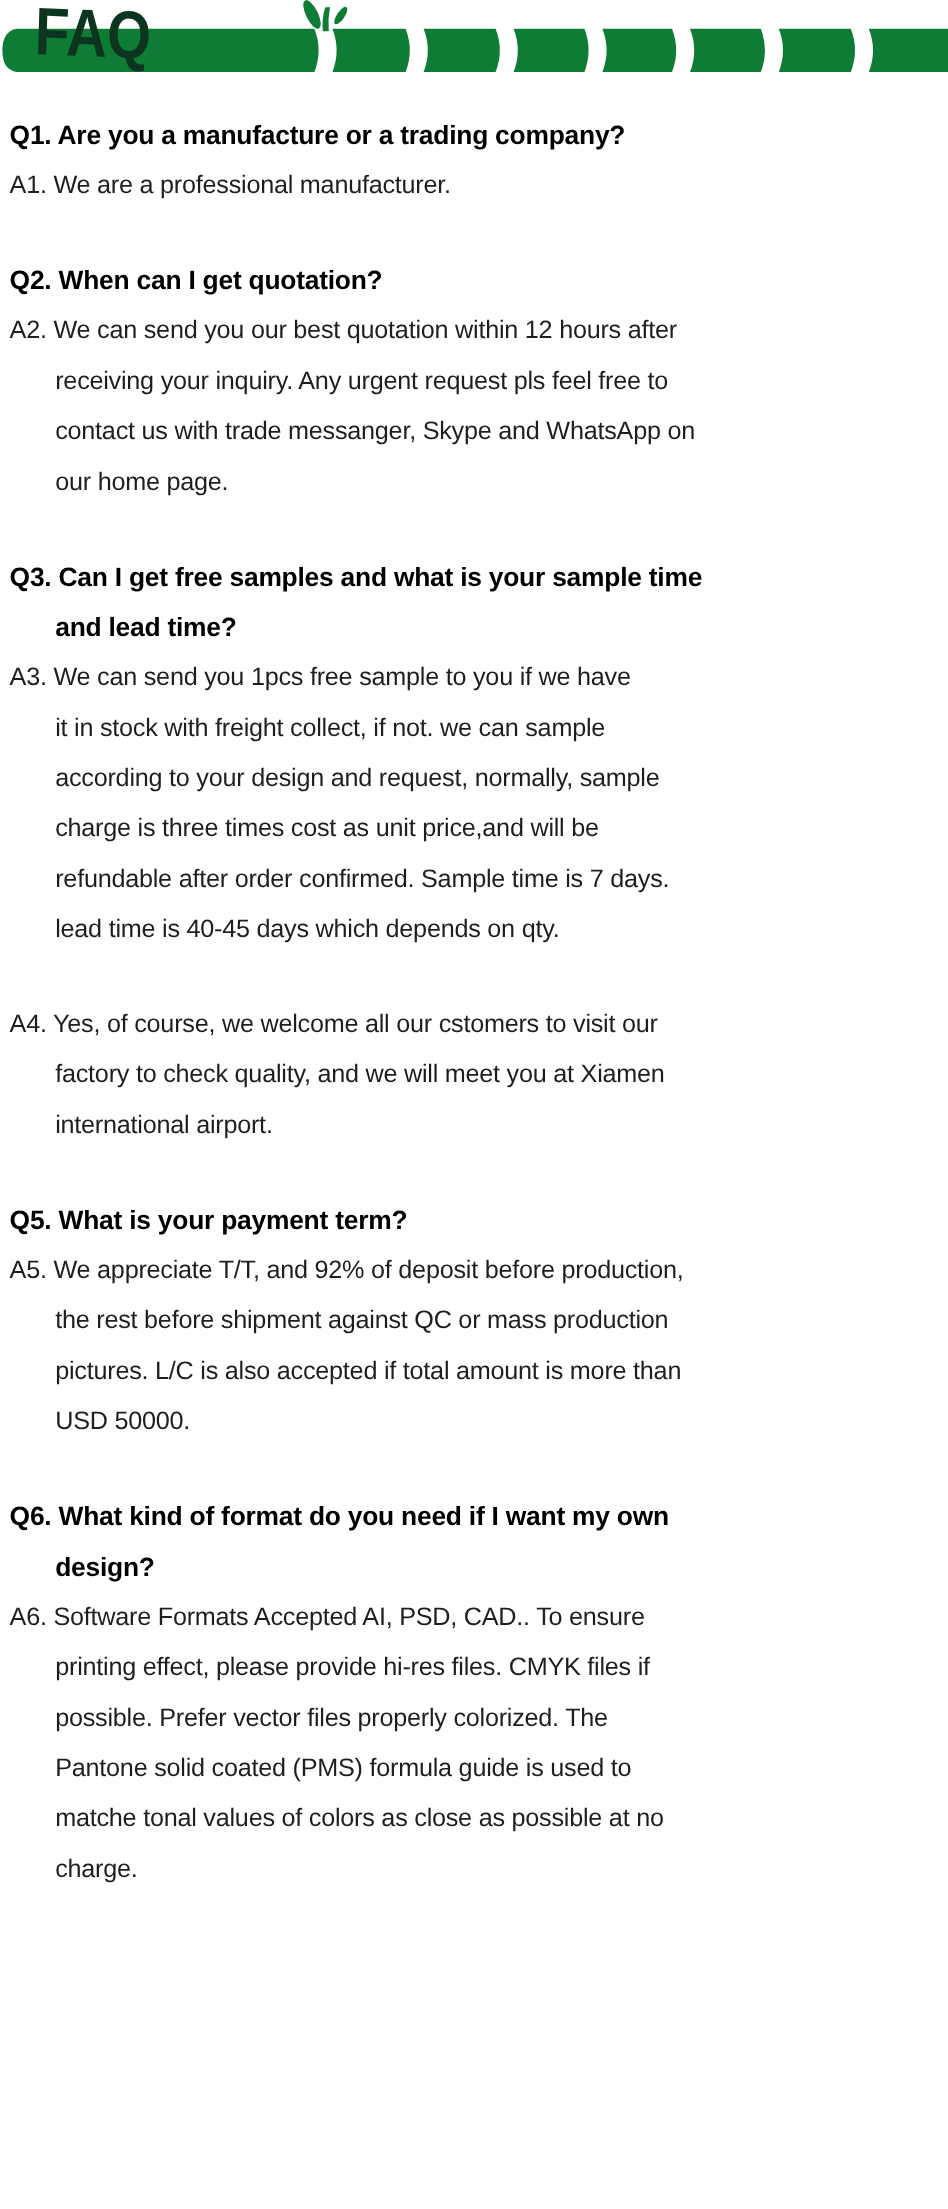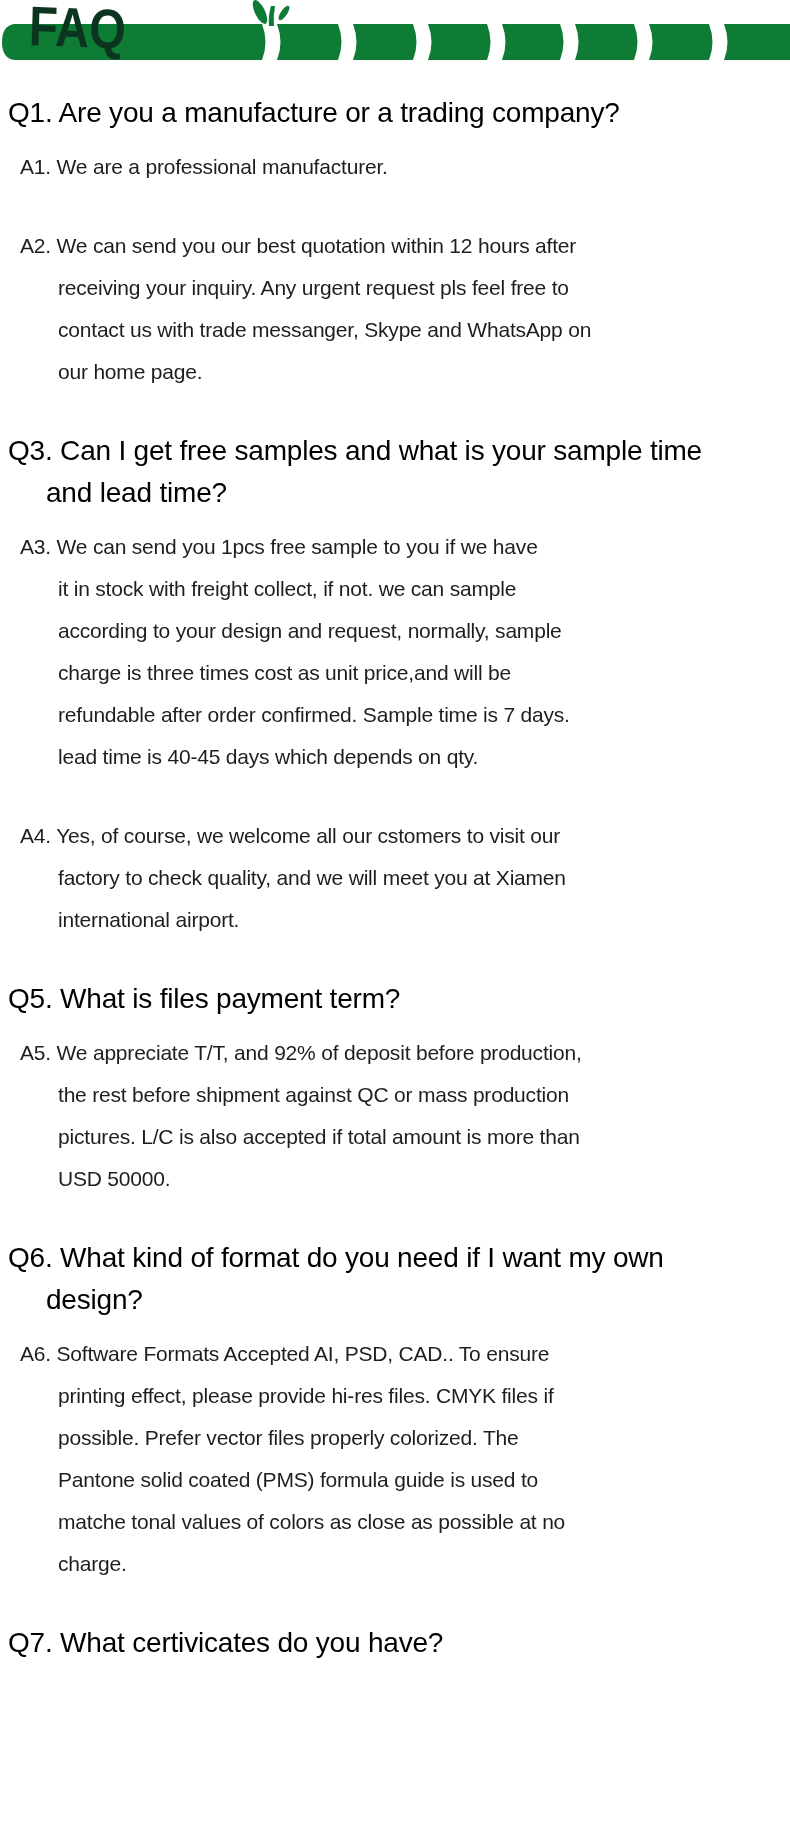--- a/index.html
+++ b/index.html
@@ -47,31 +47,31 @@
 
   
   .faq-item {
     margin-top: 37px;
   }
   .faq-item:first-child {
     margin-top: 26px;
   }
   .question {
     margin: 0;
-    font-size: 28px;
-    font-weight: normal;
+    font-size: 22px;
+    font-weight: bold;
     color: #000000;
     line-height: 42px;
     white-space: pre-line;
     padding-left: 38px;
     text-indent: -38px;
     letter-spacing: -0.2px;
   }
   .answer {
-    margin: 12px;
+    margin: 0;
     font-size: 21px;
     font-weight: normal;
     color: #1e1e1e;
     line-height: 42px;
     white-space: pre-line;
     padding-left: 38px;
     text-indent: -38px;
     letter-spacing: -0.2px;
   }
 </style>
@@ -101,20 +101,21 @@
 </div>
 
 <div class="page">
   <div>
   <section class="faq-item">
     <h2 class="question">Q1. Are you a manufacture or a trading company?</h2>
     <p class="answer">A1. We are a professional manufacturer.</p>
   </section>
 
   <section class="faq-item">
+    <h2 class="question">Q2. When can I get quotation?</h2>
     <p class="answer">A2. We can send you our best quotation within 12 hours after
 receiving your inquiry. Any urgent request pls feel free to
 contact us with trade messanger, Skype and WhatsApp on
 our home page.</p>
   </section>
 
   <section class="faq-item">
     <h2 class="question">Q3. Can I get free samples and what is your sample time
 and lead time?</h2>
     <p class="answer">A3. We can send you 1pcs free sample to you if we have
@@ -125,35 +126,34 @@
 lead time is 40-45 days which depends on qty.</p>
   </section>
 
   <section class="faq-item">
     <p class="answer">A4. Yes, of course, we welcome all our cstomers to visit our
 factory to check quality, and we will meet you at Xiamen
 international airport.</p>
   </section>
 
   <section class="faq-item">
-    <h2 class="question">Q5. What is files payment term?</h2>
+    <h2 class="question">Q5. What is your payment term?</h2>
     <p class="answer">A5. We appreciate T/T, and 92% of deposit before production,
 the rest before shipment against QC or mass production
 pictures. L/C is also accepted if total amount is more than
 USD 50000.</p>
   </section>
 
   <section class="faq-item">
     <h2 class="question">Q6. What kind of format do you need if I want my own
 design?</h2>
     <p class="answer">A6. Software Formats Accepted AI, PSD, CAD.. To ensure
 printing effect, please provide hi-res files. CMYK files if
 possible. Prefer vector files properly colorized. The
 Pantone solid coated (PMS) formula guide is used to
 matche tonal values of colors as close as possible at no
 charge.</p>
   </section>
 
   <section class="faq-item">
-    <h2 class="question">Q7. What certivicates do you have?</h2>
   </section>
 </div>
 </div>
 
 </body></html>

